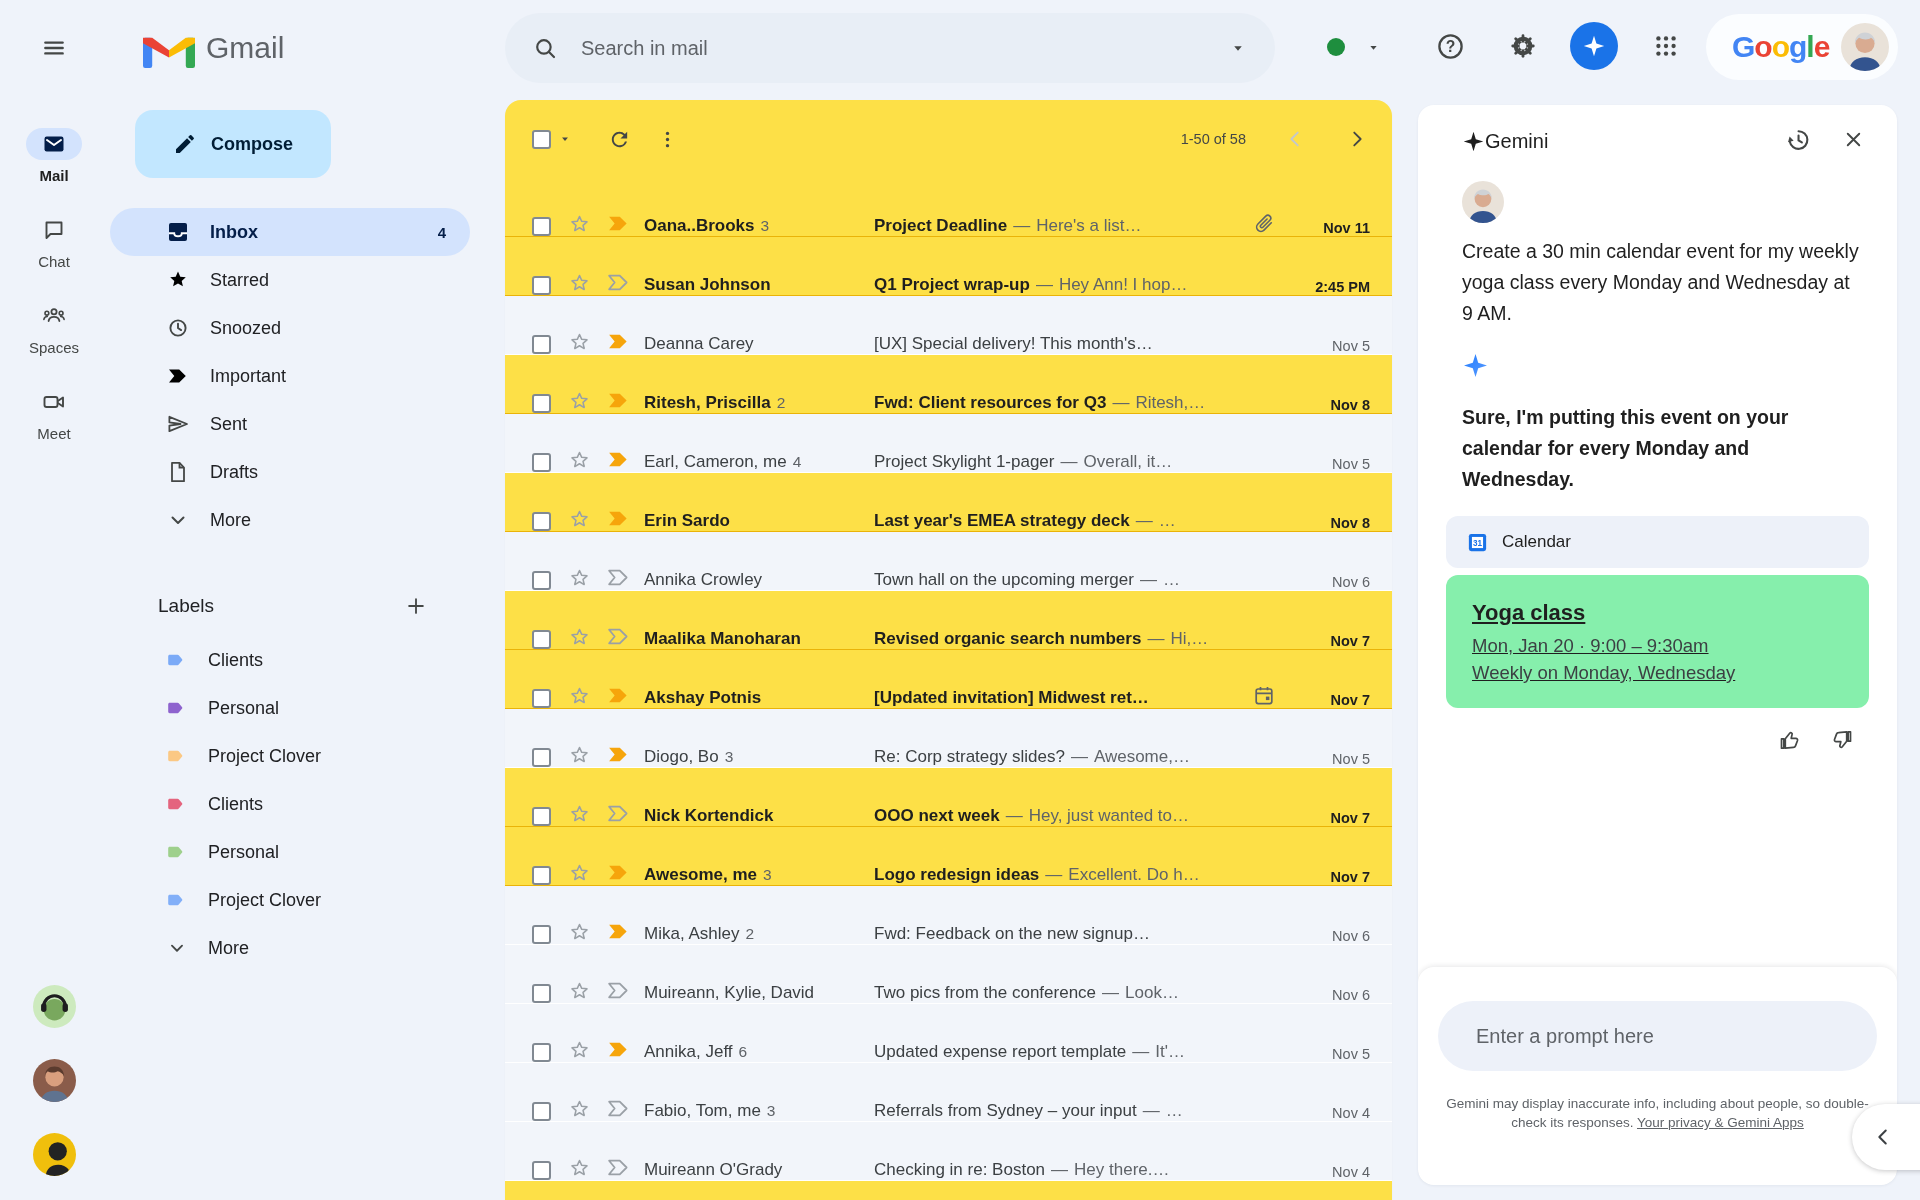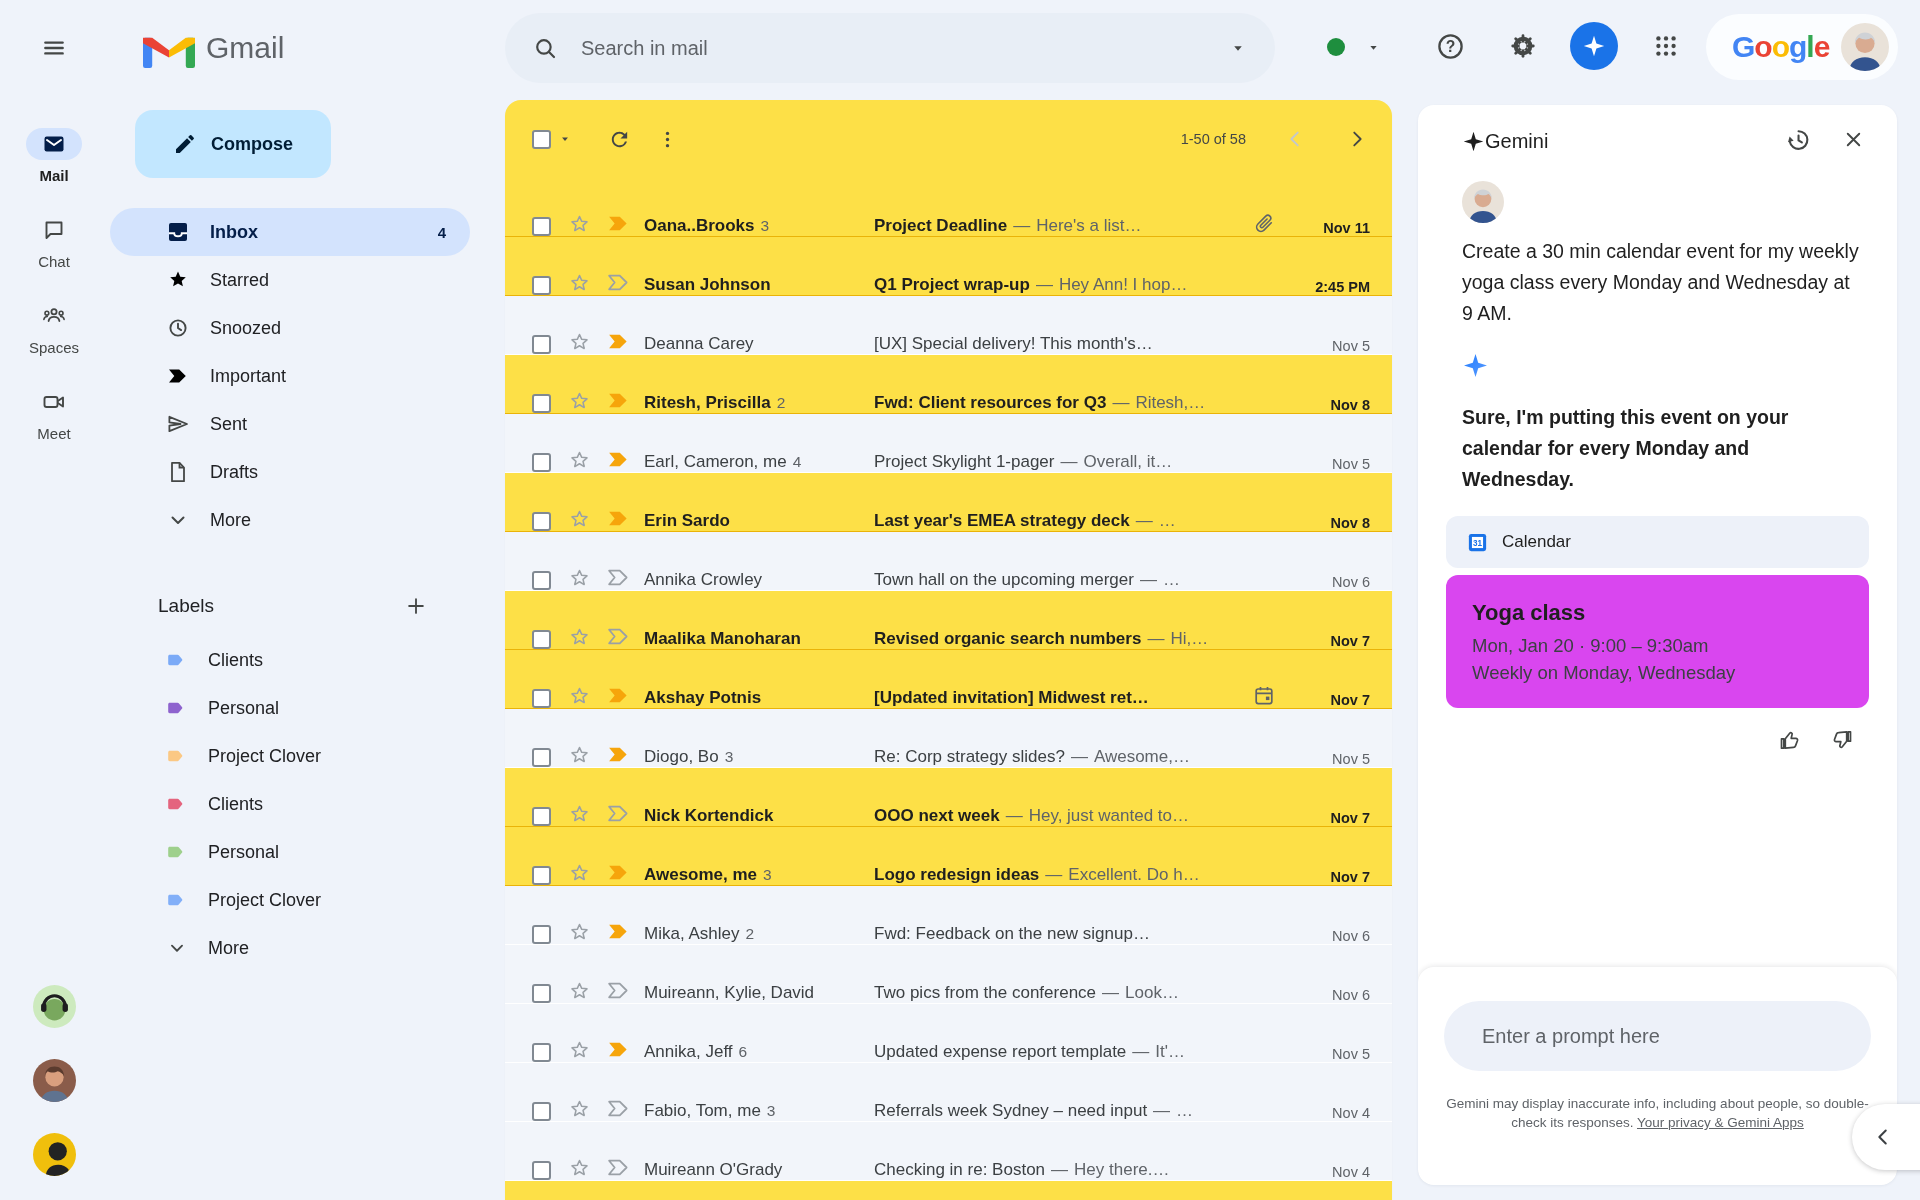--- a/index.html
+++ b/index.html
@@ -114,28 +114,28 @@
   .g-close { margin-left: 32px; margin-right: 6px; } .g-close svg { width: 23px; height: 23px; fill: none; stroke: currentColor; stroke-width: 2; }
   .g-body { padding: 0 28px; }
   .g-avatar { width: 42px; height: 42px; border-radius: 50%; overflow: hidden; margin-left: 16px; margin-top: 4px; }
   .g-text { margin-left: 16px; width: 402px; font-size: 19.5px; line-height: 31px; color: #1f1f1f; }
   .g-prompt { margin-top: 13px; }
   .g-bluespark { width: 27px; height: 27px; margin-left: 16px; margin-top: 23px; fill: url(#grad-blue); }
   .g-resp { margin-top: 19px; font-weight: bold; }
   .g-chip { margin-top: 21px; height: 52px; background: #edf1f9; border-radius: 12px; display: flex; align-items: center; padding-left: 20px; gap: 13px; cursor: pointer; }
   .g-chip svg { width: 23px; height: 23px; }
   .g-chip span { font-size: 17px; color: #1f1f1f; }
-  .g-event { margin-top: 7px; background: #d946ef; border-radius: 12px; padding: 25px 26px 24px; cursor: pointer; }
+  .g-event { margin-top: 7px; background: #86efac; border-radius: 12px; padding: 25px 26px 24px; cursor: pointer; text-decoration: underline; }
   .g-ev-title { font-size: 22px; font-weight: 700; color: #1f1f1f; }
   .g-ev-line { margin-top: 9px; font-size: 18.5px; color: #3c4043; }
   .g-ev-line + .g-ev-line { margin-top: 5px; }
   .g-thumbs { display: flex; justify-content: flex-end; gap: 30px; margin-top: 20px; padding-right: 14px; }
   .g-thumb { background: none; border: none; color: #444746; cursor: pointer; }
   .g-thumb svg { width: 24px; height: 24px; fill: none; stroke: currentColor; stroke-width: 1.7; }
-  .g-bottom { position: absolute; left: 0; right: 0; bottom: 0; height: 218px; background: #ffffff; border-radius: 16px; box-shadow: 0 -1px 5px rgba(32,33,36,.10); padding: 34px 26px 0; }
+  .g-bottom { position: absolute; left: 0; right: 0; bottom: 0; height: 218px; background: #ffffff; border-radius: 16px; box-shadow: 0 -1px 5px rgba(32,33,36,.10); padding: 34px 20px 0; }
   .g-input { height: 70px; background: #edf1f9; border-radius: 35px; display: flex; align-items: center; padding-left: 38px; }
   .g-input input { border: none; background: transparent; outline: none; flex: 1; font-size: 20px; color: #3c4043; font-family: inherit; }
   .g-input input::placeholder { color: #5f6368; opacity: 1; }
   .g-disclaimer { margin: 23px auto 0; width: 424px; text-align: center; font-size: 13.5px; line-height: 19px; color: #5f6368; }
   .g-disclaimer a { color: #5f6368; text-decoration: underline; cursor: pointer; }
 
   .collapse-fab { position: absolute; left: 1852px; top: 1104px; width: 100px; height: 66px; background: #ffffff; border: none; border-radius: 33px 0 0 33px; box-shadow: 0 1px 5px rgba(32,33,36,.25); cursor: pointer; display: flex; align-items: center; z-index: 9; }
   .collapse-fab svg { width: 22px; height: 22px; margin-left: 20px; fill: none; stroke: #3c4043; stroke-width: 2.2; }
 </style>
 </head>
@@ -774,21 +774,21 @@
   </div>
       <div class="row read">
     <span class="cb"></span>
     <svg class="star">
           <use href="#sym-star"></use>
         </svg>
     <svg class="imp off">
           <use href="#sym-imp"></use>
         </svg>
     <span class="sender"><span class="sname">Fabio, Tom, me</span><span class="cnt">3</span></span>
-    <span class="line"><span class="subj">Referrals week Sydney – need input</span><span class="sep">—</span><span class="snip">…</span></span>
+    <span class="line"><span class="subj">Referrals from Sydney – your input</span><span class="sep">—</span><span class="snip">…</span></span>
 
     <span class="date">Nov 4</span>
   </div>
       <div class="row read">
     <span class="cb"></span>
     <svg class="star">
           <use href="#sym-star"></use>
         </svg>
     <svg class="imp off">
           <use href="#sym-imp"></use>

